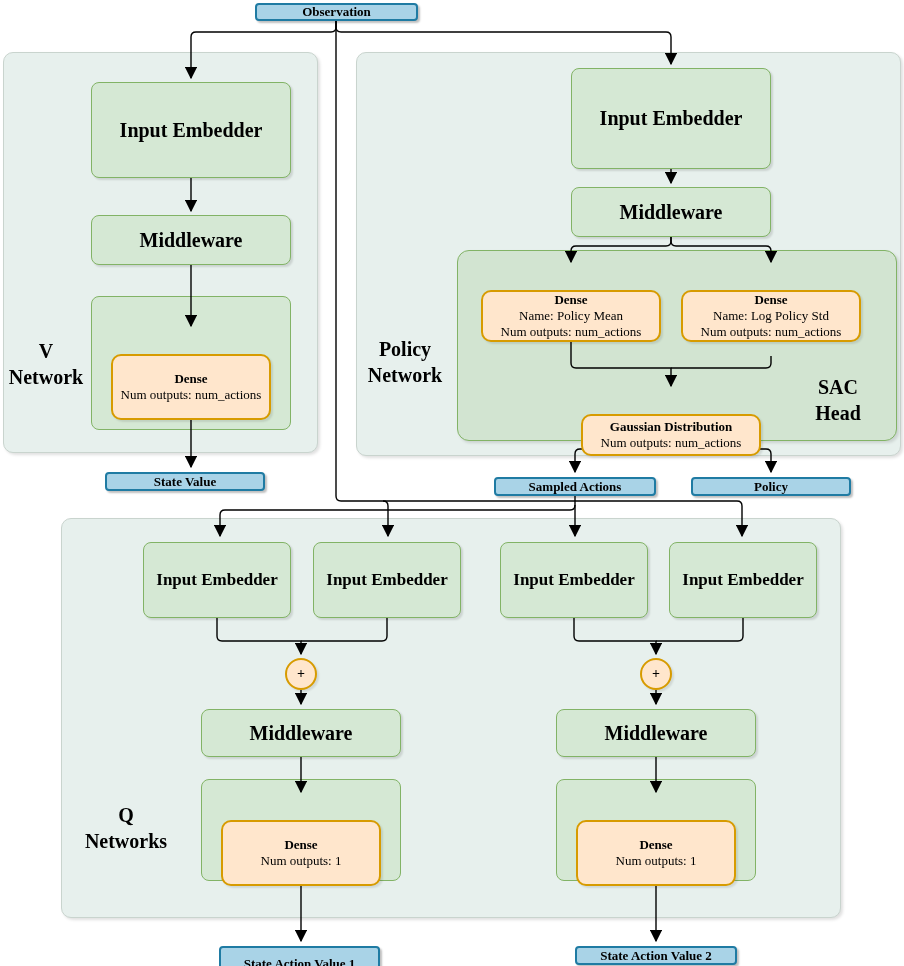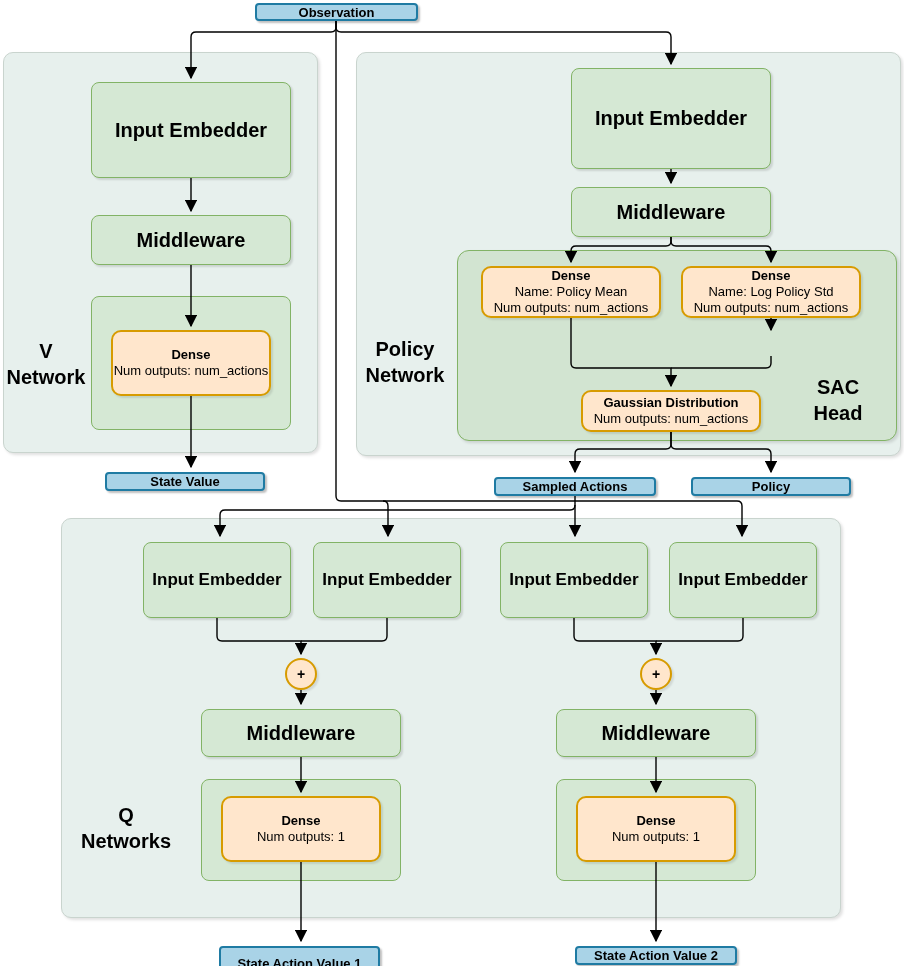--- a/index.html
+++ b/index.html
@@ -1,20 +1,20 @@
 <!DOCTYPE html>
 <html><head>
 <meta charset="utf-8">
 <style>
   html,body{margin:0;padding:0;background:#fff;}
   #canvas{
     position:relative;width:904px;height:966px;background:#ffffff;
     font-family:"Liberation Sans",sans-serif;color:#000;overflow:hidden;
   }
-  .abs{position:absolute;box-sizing:border-box;}
+  .abs{position:absolute;box-sizing:border-box;font-family:Liberation Serif, serif;}
   .panel{
     background:#e7f0ed;border:1px solid #c9d4ce;border-radius:10px;
     box-shadow:2px 2px 3px rgba(0,0,0,0.12);
   }
   .sac{
     background:#d2e4d1;border:1.5px solid #82b366;border-radius:12px;
     box-shadow:2px 2px 3px rgba(0,0,0,0.12);
   }
   .gcont{
     background:#d5e8d4;border:1.5px solid #82b366;border-radius:8px;
@@ -24,20 +24,21 @@
     display:flex;align-items:center;justify-content:center;
     font-weight:bold;box-shadow:2px 2px 2px rgba(0,0,0,0.12);
   }
   .big{font-size:20px;}
   .qemb{font-size:17px;}
   .obox{
     background:#ffe6cc;border:2px solid #d79b00;border-radius:10px;
     display:flex;flex-direction:column;align-items:center;justify-content:center;
     font-size:13px;line-height:16px;text-align:center;
     box-shadow:2px 2px 2px rgba(0,0,0,0.10);
+    margin-top:24px;
   }
   .obox .t{font-weight:bold;}
   .bbox{
     background:#a9d3e7;border:2px solid #1f7ba3;border-radius:4px;
     display:flex;align-items:center;justify-content:center;
     font-size:13px;font-weight:bold;
     box-shadow:2px 2px 2px rgba(0,0,0,0.25);
   }
   .lbl{
     font-size:20px;font-weight:bold;line-height:26px;text-align:center;

